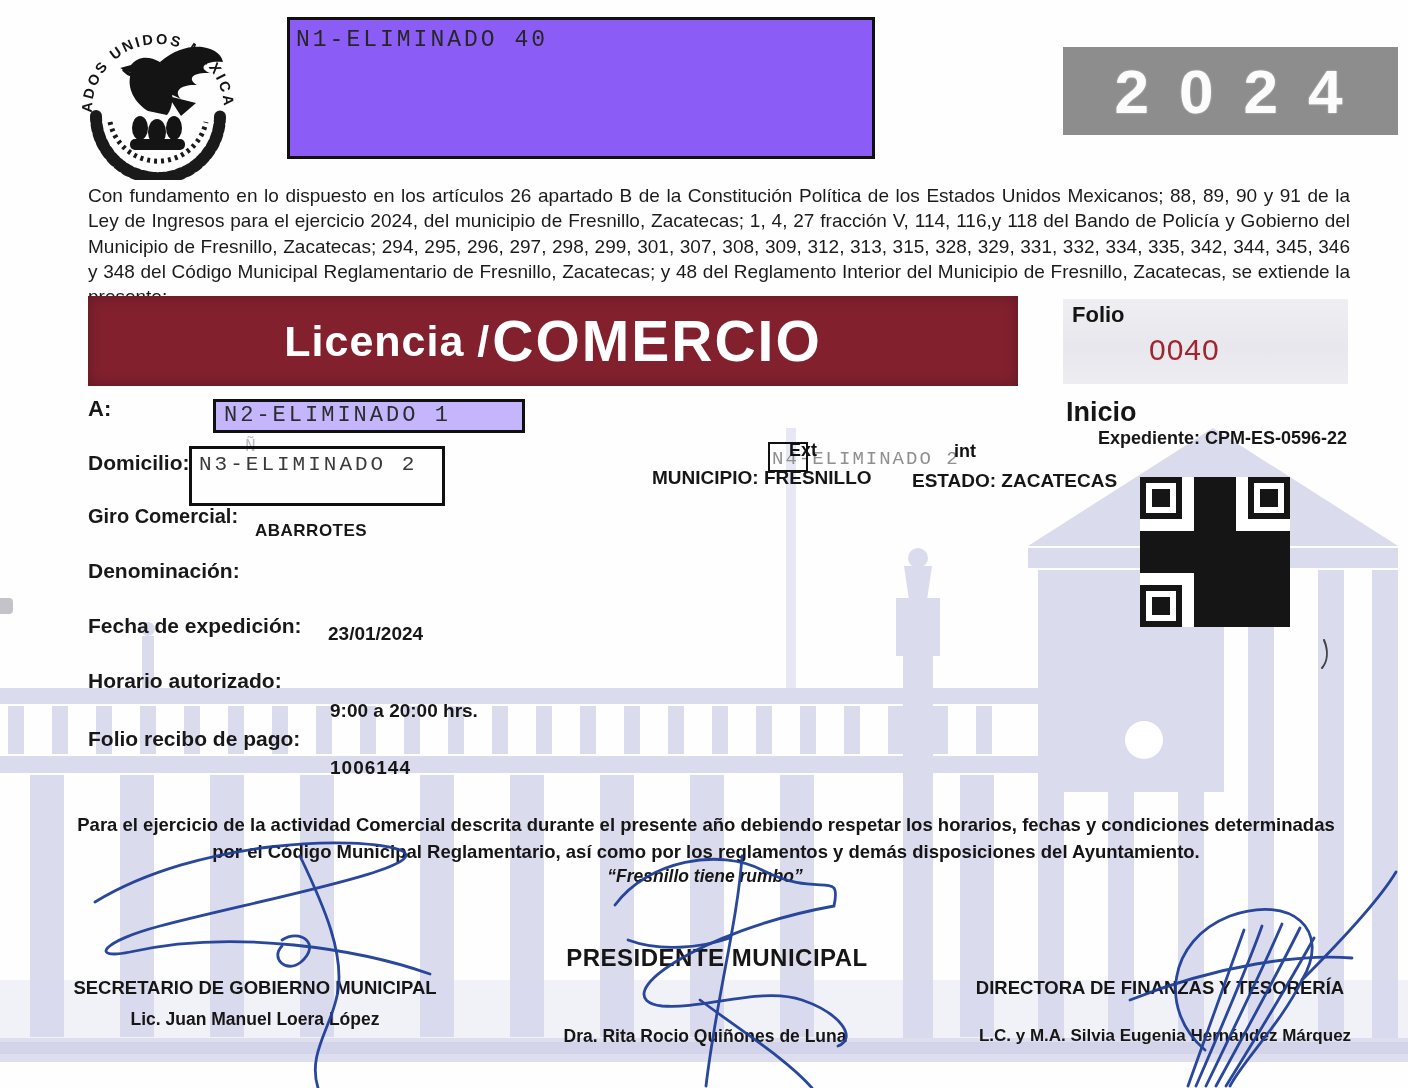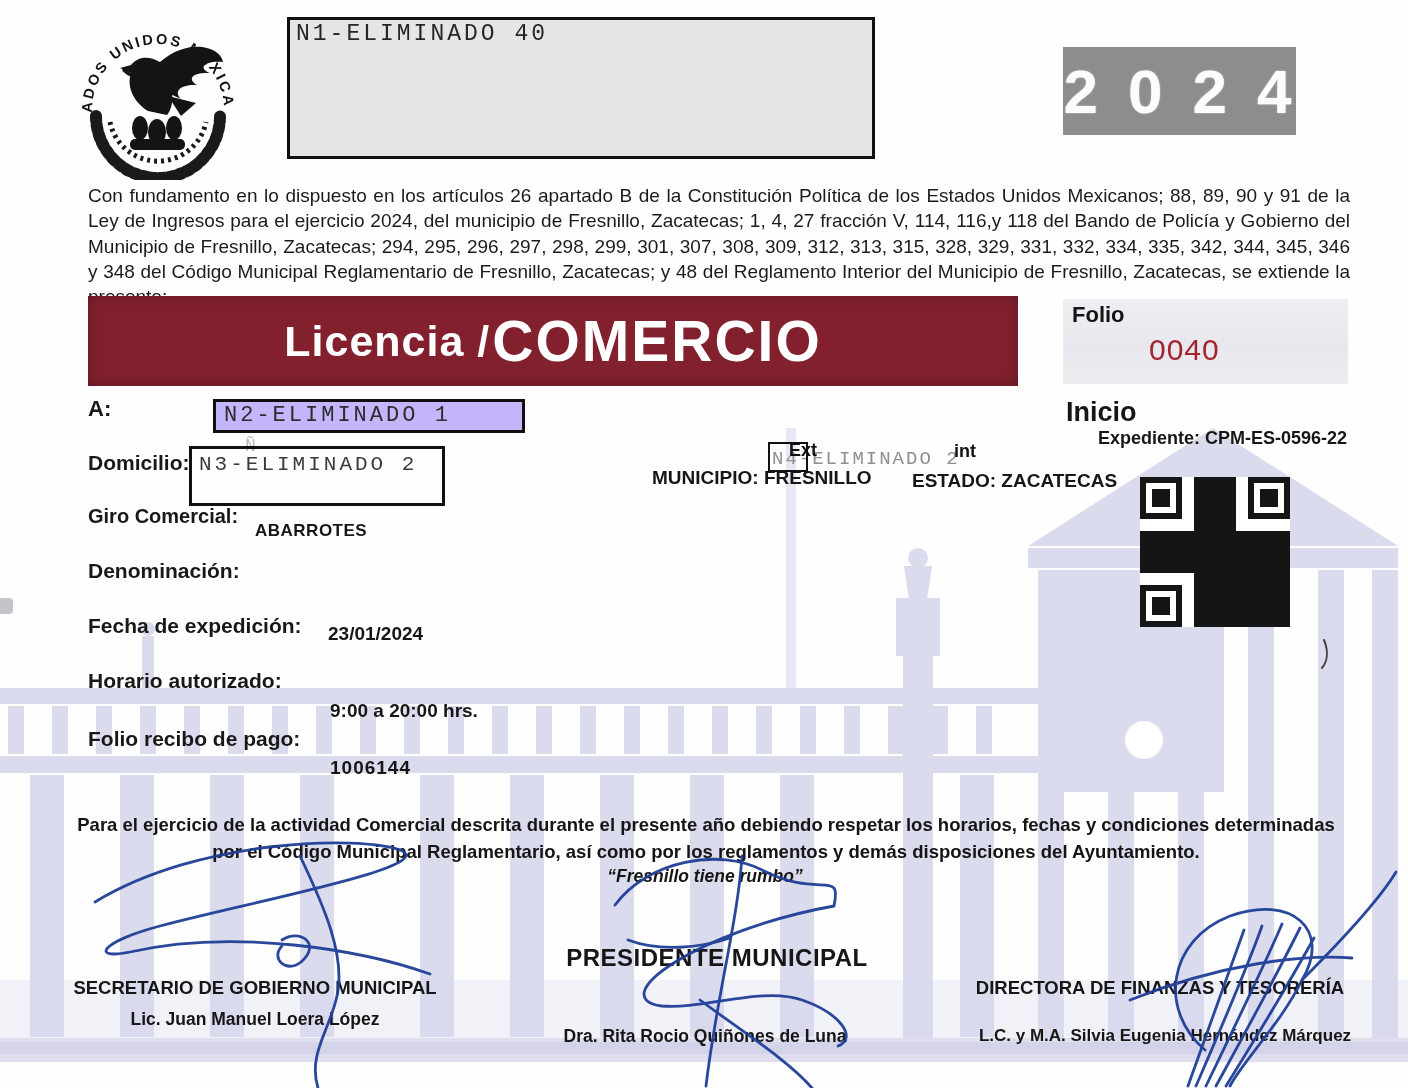--- a/index.html
+++ b/index.html
@@ -13,27 +13,27 @@
   
   .watermark{position:absolute; left:0; top:0; z-index:0; pointer-events:none;}
 
   
   .content{position:absolute; left:0; top:0; width:100%; height:100%; z-index:1;}
 
   .emblem{left:68px; top:10px; width:180px; height:170px;}
 
   .n1-box{
     left:287px; top:17px; width:588px; height:142px;
-    border:3px solid #101010; box-sizing:border-box; background:#e5e5e5;
+    border:3px solid #101010; box-sizing:border-box; background:#8b5cf6;
     font-family:"Liberation Mono","DejaVu Sans Mono",monospace;
-    font-size:23px; letter-spacing:3px; color:#262626; padding:1px 6px;
+    font-size:23px; letter-spacing:3px; color:#262626; padding:7px 6px;
   }
 
   .year-badge{
-    left:1063px; top:47px; width:233px; height:88px; background:#8d8d8d;
+    left:1063px; top:47px; width:335px; height:88px; background:#8d8d8d;
     color:#fcfcfc; font-weight:bold; font-size:62px; letter-spacing:30px;
     display:flex; align-items:center; justify-content:center; padding-left:26px;
     box-sizing:border-box; text-shadow:0 0 2px rgba(255,255,255,.6);
   }
 
   .legal{
     left:88px; top:164px; width:1262px; font-size:19px; line-height:1.33;
     text-align:justify; color:#1b1b1b;
   }
 

